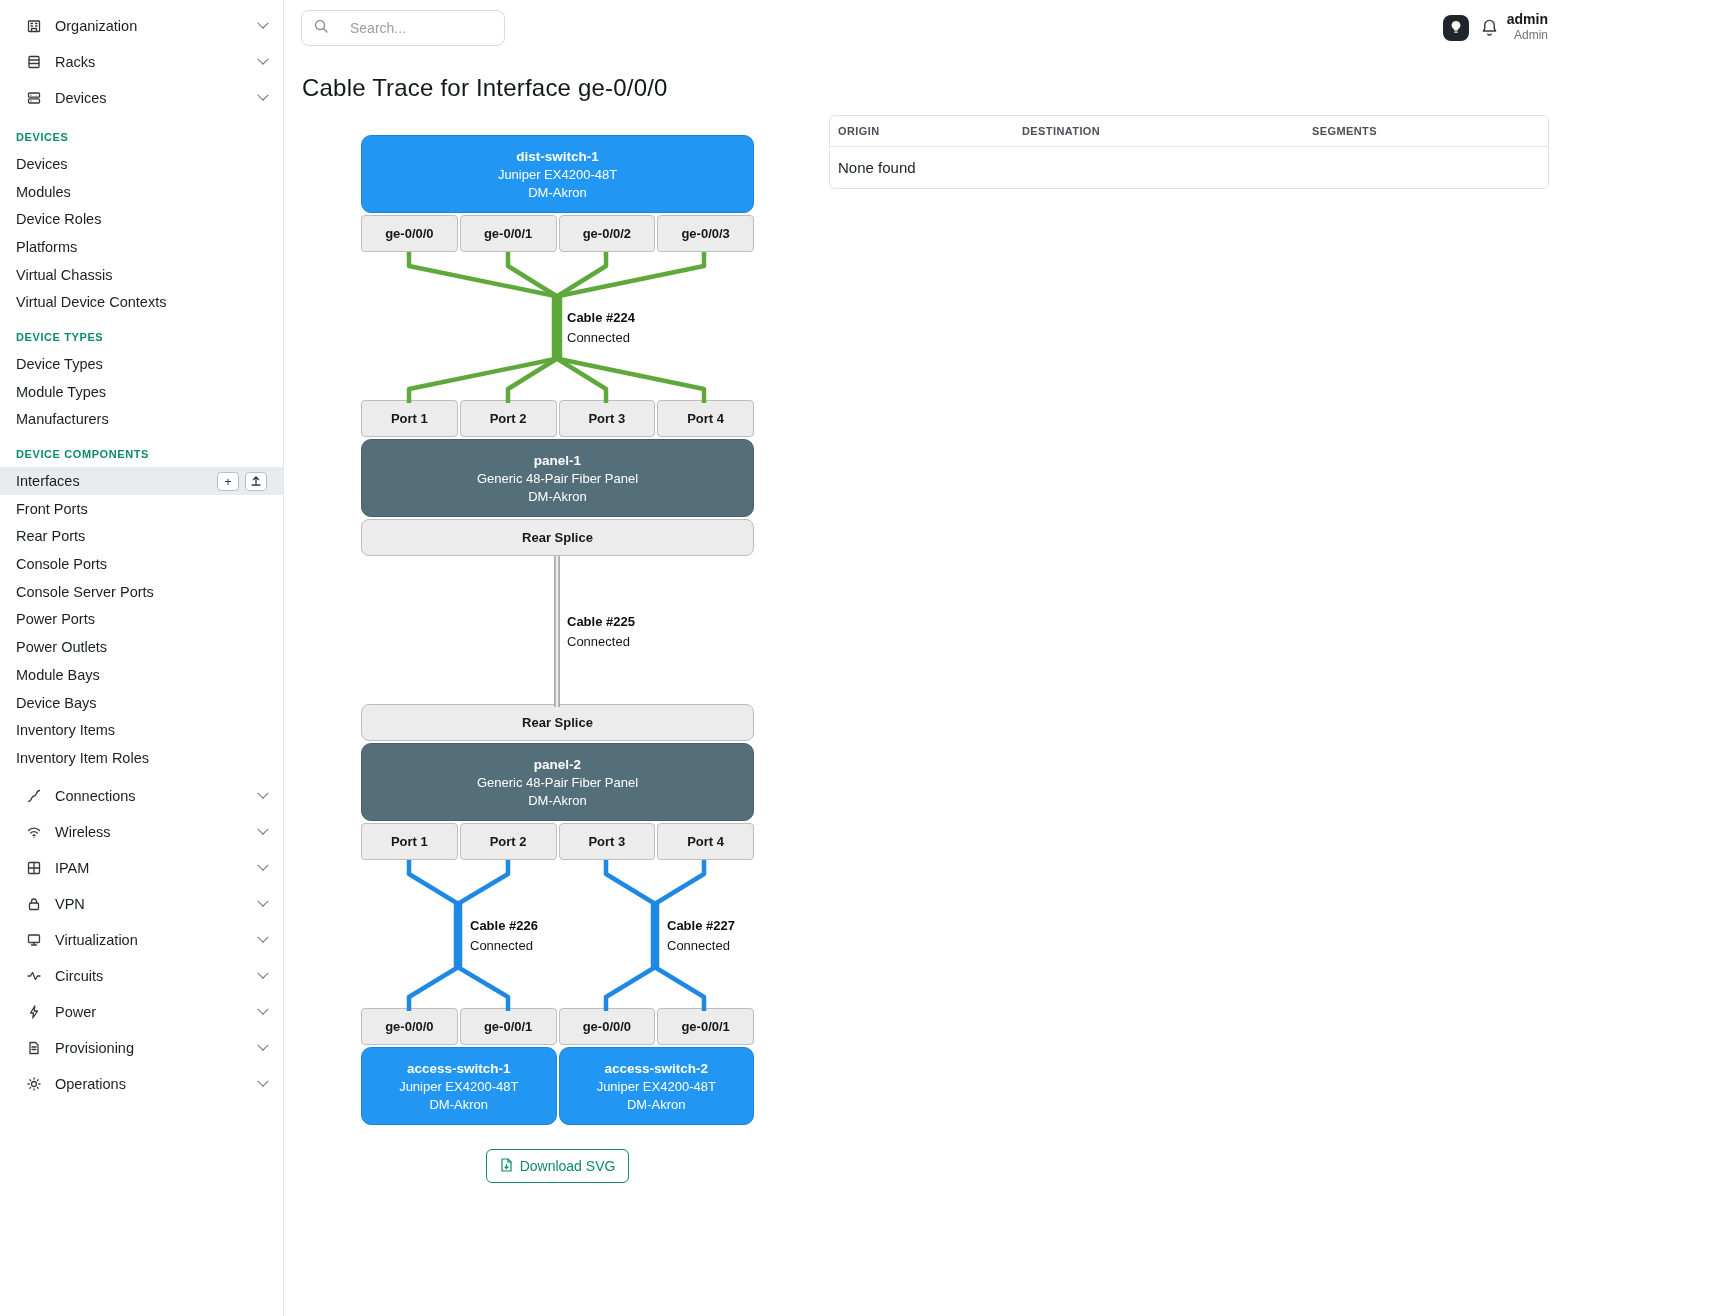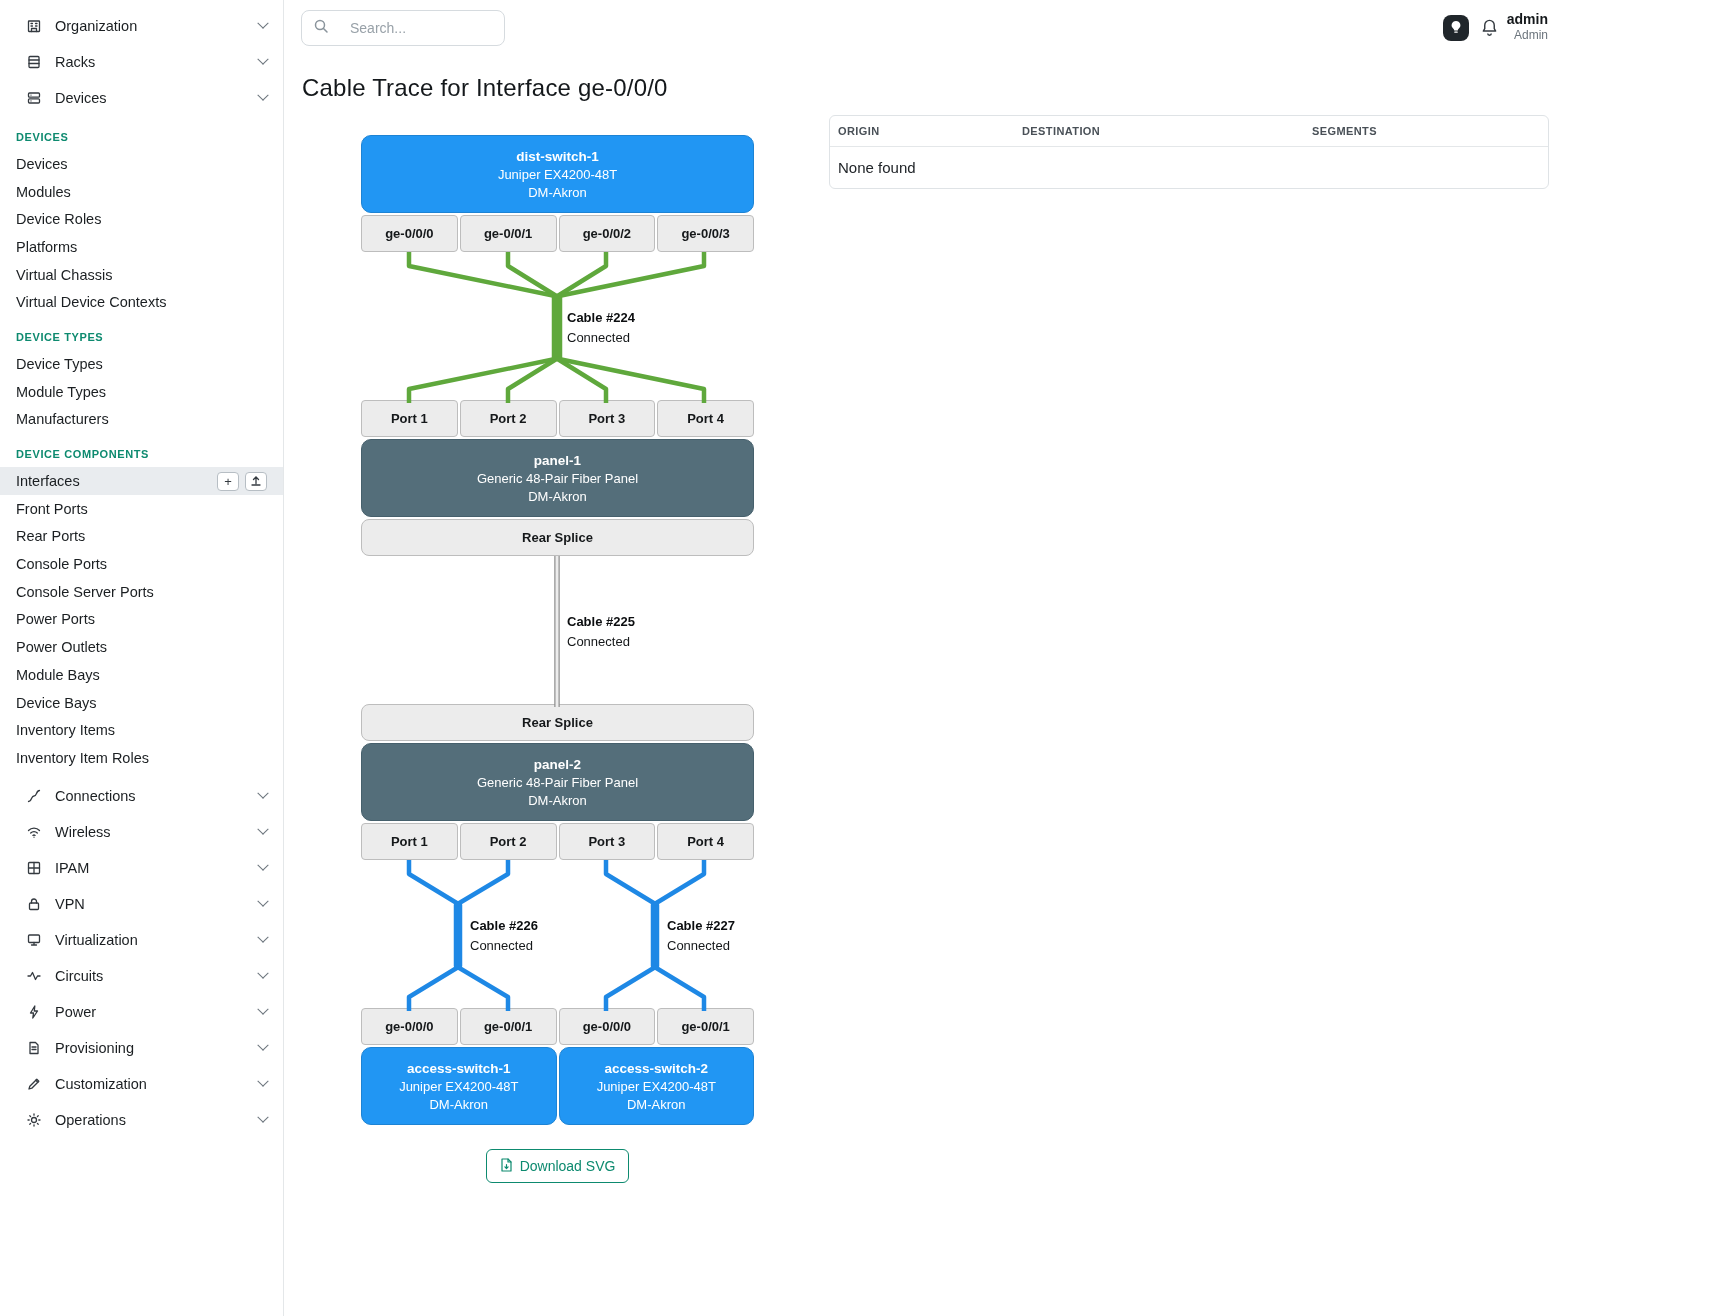--- a/index.html
+++ b/index.html
@@ -214,30 +214,20 @@
               <path d="M4 2.5 h5.5 L12 5 V13.5 H4 Z"></path>
               <path d="M6 7 h4 M6 9.5 h4"></path>
             </svg>
           </span>
         <span>Provisioning</span>
         <span class="chev"></span>
       </div>
       <div class="nav-group">
         <span class="gicon">
             <svg width="16" height="16" viewBox="0 0 16 16">
-              <path d="M3 13 L3.8 10.2 L10.8 3.2 L12.8 5.2 L5.8 12.2 Z"></path>
-              <path d="M9.8 4.2 L11.8 6.2"></path>
-            </svg>
-          </span>
-        <span>Customization</span>
-        <span class="chev"></span>
-      </div>
-      <div class="nav-group">
-        <span class="gicon">
-            <svg width="16" height="16" viewBox="0 0 16 16">
               <circle cx="8" cy="8" r="2.5"></circle>
               <path d="M8 3.2 V2 M8 14 V12.8 M3.2 8 H2 M14 8 H12.8 M4.6 4.6 L3.8 3.8 M12.2 12.2 L11.4 11.4 M11.4 4.6 L12.2 3.8 M3.8 12.2 L4.6 11.4"></path>
             </svg>
           </span>
         <span>Operations</span>
         <span class="chev"></span>
       </div>
     </div>
   </div>
 

